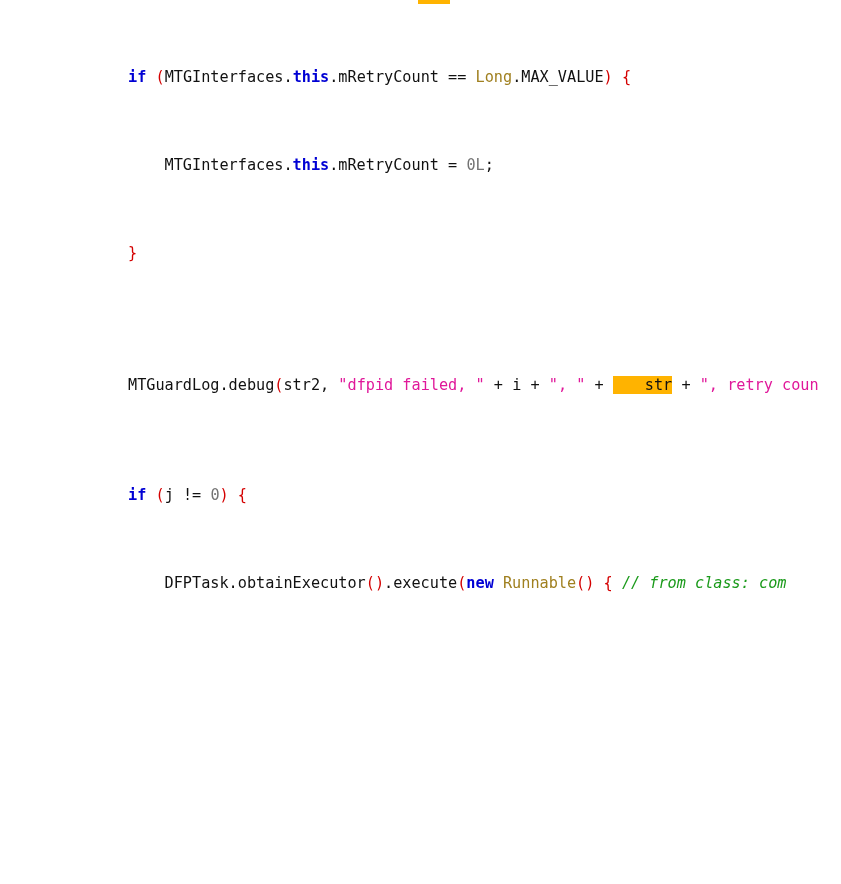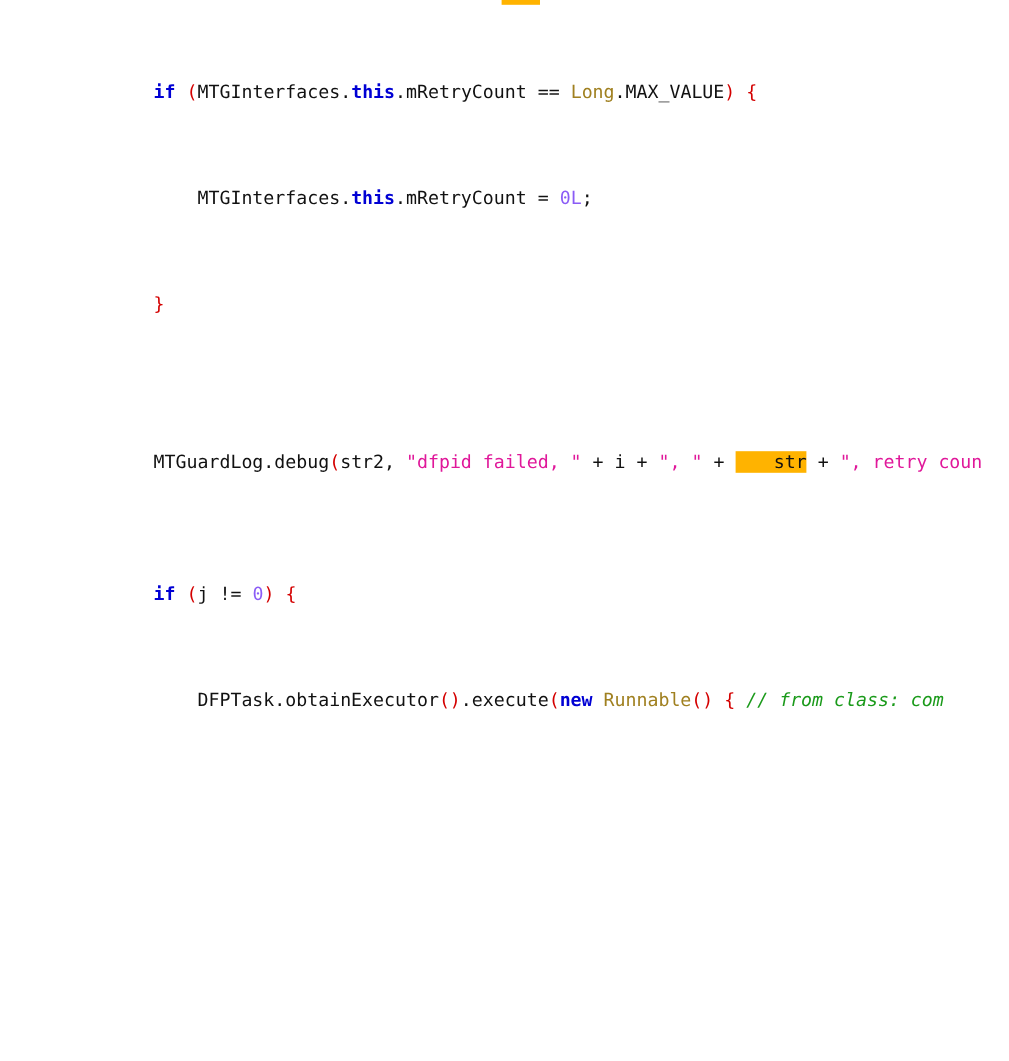--- a/index.html
+++ b/index.html
@@ -49,21 +49,21 @@
     white-space: pre;
     overflow: hidden;
   }
 
   
   .kw   { color: #0000d4; font-weight: bold; }   
   .typ  { color: #a08020; }                       
   .lng  { color: #0b7b7b; font-weight: bold; }    
   .pl   { color: #111111; }                       
   .pun  { color: #d40000; }                       
-  .num  { color: #8b5cf6; text-align: center; }                       
+  .num  { color: #737373; text-align: center; }                       
   .str  { color: #e0189a; }                       
   .cmt  { color: #1a9a1a; font-style: italic; }                       
   .op   { color: #111111; }                       
   .hl   { background: #ffb300; color: #111111; padding-left: 32px; }
 
   
   #hl-nub {
     position: absolute;
     z-index: 3;
     background: #ffb300;

